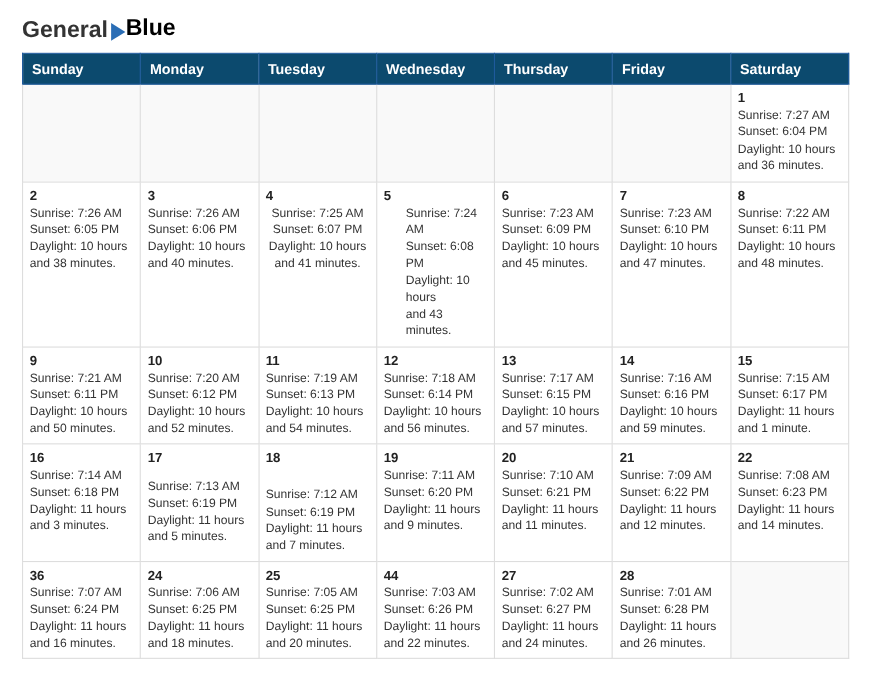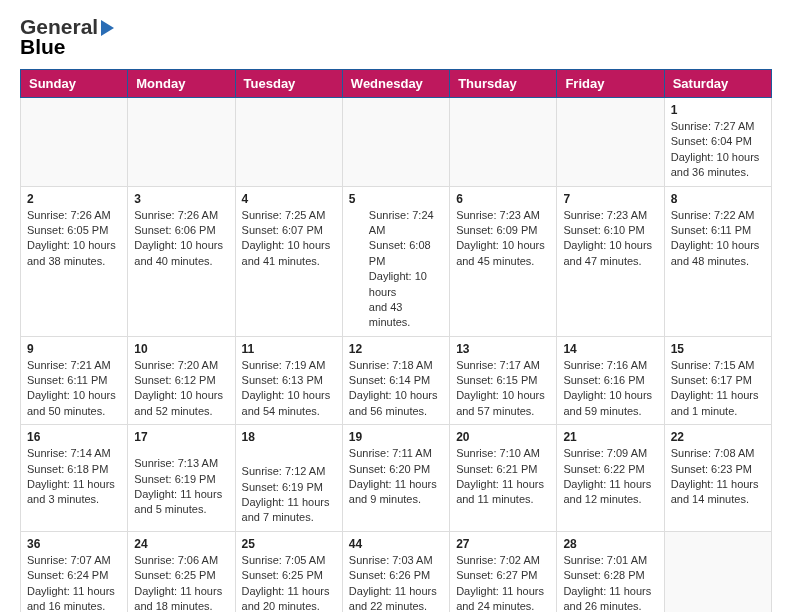--- a/index.html
+++ b/index.html
@@ -14,22 +14,22 @@
       padding: 16px 20px 20px 20px;
     }
     .header {
       display: flex;
       align-items: flex-start;
       justify-content: space-between;
       margin-bottom: 10px;
     }
     .logo {
       display: flex;
-      flex-direction: column;
-      align-items: flex-start;
+      flex-direction: row;
+      align-items: flex-end;
     }
     .header-right {
       text-align: right;
     }
     .month-title {
       font-size: 36px;
       font-weight: bold;
       color: #222;
       line-height: 1.1;
     }
@@ -37,21 +37,21 @@
       font-size: 14px;
       color: #555;
       margin-top: 2px;
     }
     .calendar {
       width: 100%;
       border-collapse: collapse;
       border: 1px solid #ccc;
     }
     .calendar th {
-      background-color: #be185d;
+      background-color: #0c4a6e;
       color: #fff;
       font-size: 13px;
       font-weight: bold;
       padding: 6px 8px;
       text-align: left;
       border: 1px solid #1e5a9c;
     }
     .calendar td {
       vertical-align: top;
       padding: 5px 6px;
@@ -133,21 +133,21 @@
           </td>
           <td>
             <div class="day-number">3</div>
             <div class="day-info" style="white-space: pre-line;">Sunrise: 7:26 AM
 Sunset: 6:06 PM
 Daylight: 10 hours
 and 40 minutes.</div>
           </td>
           <td>
             <div class="day-number">4</div>
-            <div class="day-info" style="white-space: pre-line;">Sunrise: 7:25 AM
+            <div class="day-info" style="white-space: pre-line; text-align: center;">Sunrise: 7:25 AM
 Sunset: 6:07 PM
 Daylight: 10 hours
 and 41 minutes.</div>
           </td>
           <td>
             <div class="day-number">5</div>
             <div class="day-info" style="white-space: pre-line; margin-left: 20px;">Sunrise: 7:24 AM
 Sunset: 6:08 PM
 Daylight: 10 hours
 and 43 minutes.</div>

